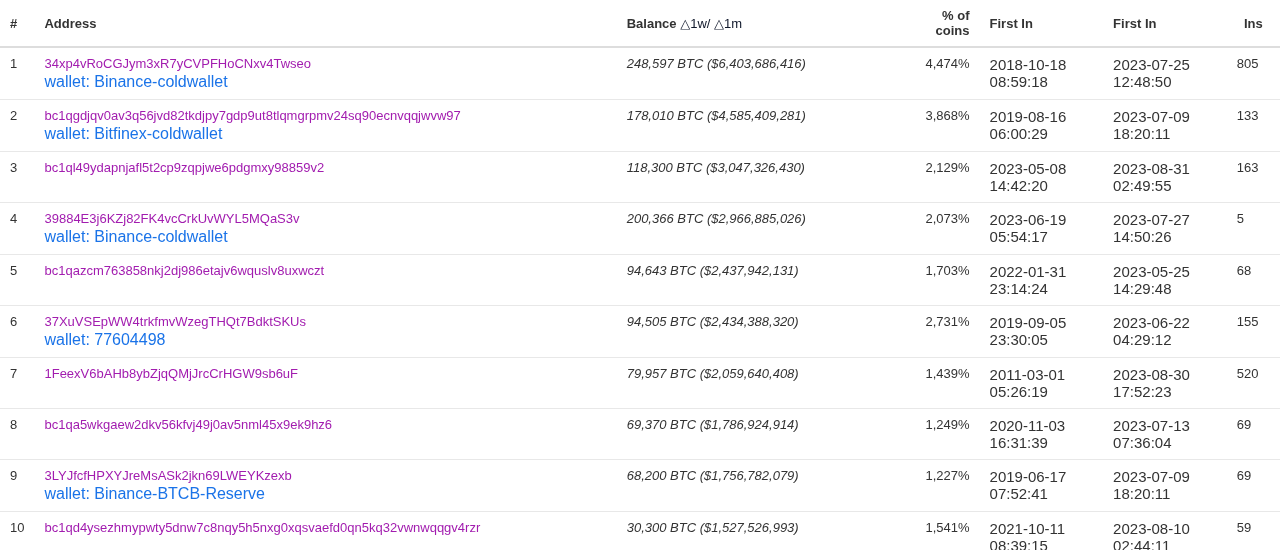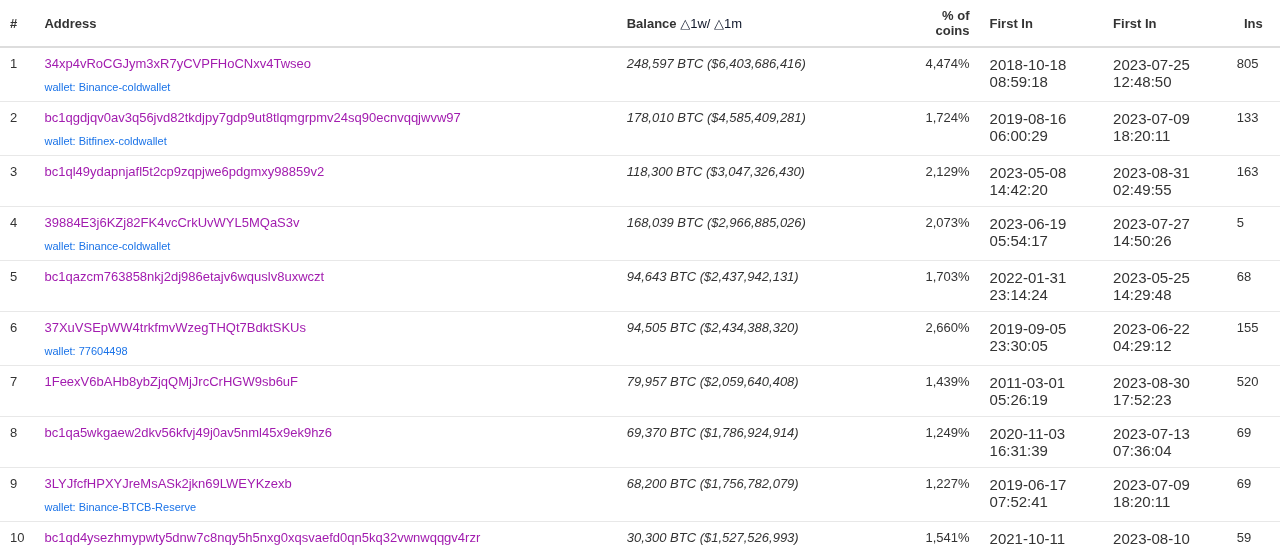--- a/index.html
+++ b/index.html
@@ -42,22 +42,22 @@
       font-weight: normal;
       min-width: 20px;
     }
     .address-link {
       color: #a21caf;
       text-decoration: none;
       display: block;
     }
     .wallet-label {
       color: #1a73e8;
-      font-size: 11px;
-      margin-top: 10px;
+      font-size: 16px;
+      margin-top: 2px;
     }
     .balance-text {
       white-space: nowrap;
       font-style: italic;
     }
     .date-block {
       white-space: nowrap;
       font-size: 15px;
     }
     th.coins-header {
@@ -107,21 +107,21 @@
         </td>
         <td class="right">805</td>
       </tr>
       <tr>
         <td class="rank">2</td>
         <td>
           <a href="#" class="address-link">bc1qgdjqv0av3q56jvd82tkdjpy7gdp9ut8tlqmgrpmv24sq90ecnvqqjwvw97</a>
           <div class="wallet-label">wallet: Bitfinex-coldwallet</div>
         </td>
         <td class="balance-text">178,010 BTC ($4,585,409,281)</td>
-        <td class="coins">1,724%</td>
+        <td class="coins">3,868%</td>
         <td>
           <div class="date-block">2019-08-16</div>
           <div class="date-block">06:00:29</div>
         </td>
         <td>
           <div class="date-block">2023-07-09</div>
           <div class="date-block">18:20:11</div>
         </td>
         <td class="right">133</td>
       </tr>
@@ -141,21 +141,21 @@
           <div class="date-block">02:49:55</div>
         </td>
         <td class="right">163</td>
       </tr>
       <tr>
         <td class="rank">4</td>
         <td>
           <a href="#" class="address-link">39884E3j6KZj82FK4vcCrkUvWYL5MQaS3v</a>
           <div class="wallet-label">wallet: Binance-coldwallet</div>
         </td>
-        <td class="balance-text">168,039 BTC ($2,966,885,026)</td>
+        <td class="balance-text">200,366 BTC ($2,966,885,026)</td>
         <td class="coins">2,073%</td>
         <td>
           <div class="date-block">2023-06-19</div>
           <div class="date-block">05:54:17</div>
         </td>
         <td>
           <div class="date-block">2023-07-27</div>
           <div class="date-block">14:50:26</div>
         </td>
         <td class="right">5</td>
@@ -177,21 +177,21 @@
         </td>
         <td class="right">68</td>
       </tr>
       <tr>
         <td class="rank">6</td>
         <td>
           <a href="#" class="address-link">37XuVSEpWW4trkfmvWzegTHQt7BdktSKUs</a>
           <div class="wallet-label">wallet: 77604498</div>
         </td>
         <td class="balance-text">94,505 BTC ($2,434,388,320)</td>
-        <td class="coins">2,660%</td>
+        <td class="coins">2,731%</td>
         <td>
           <div class="date-block">2019-09-05</div>
           <div class="date-block">23:30:05</div>
         </td>
         <td>
           <div class="date-block">2023-06-22</div>
           <div class="date-block">04:29:12</div>
         </td>
         <td class="right">155</td>
       </tr>

